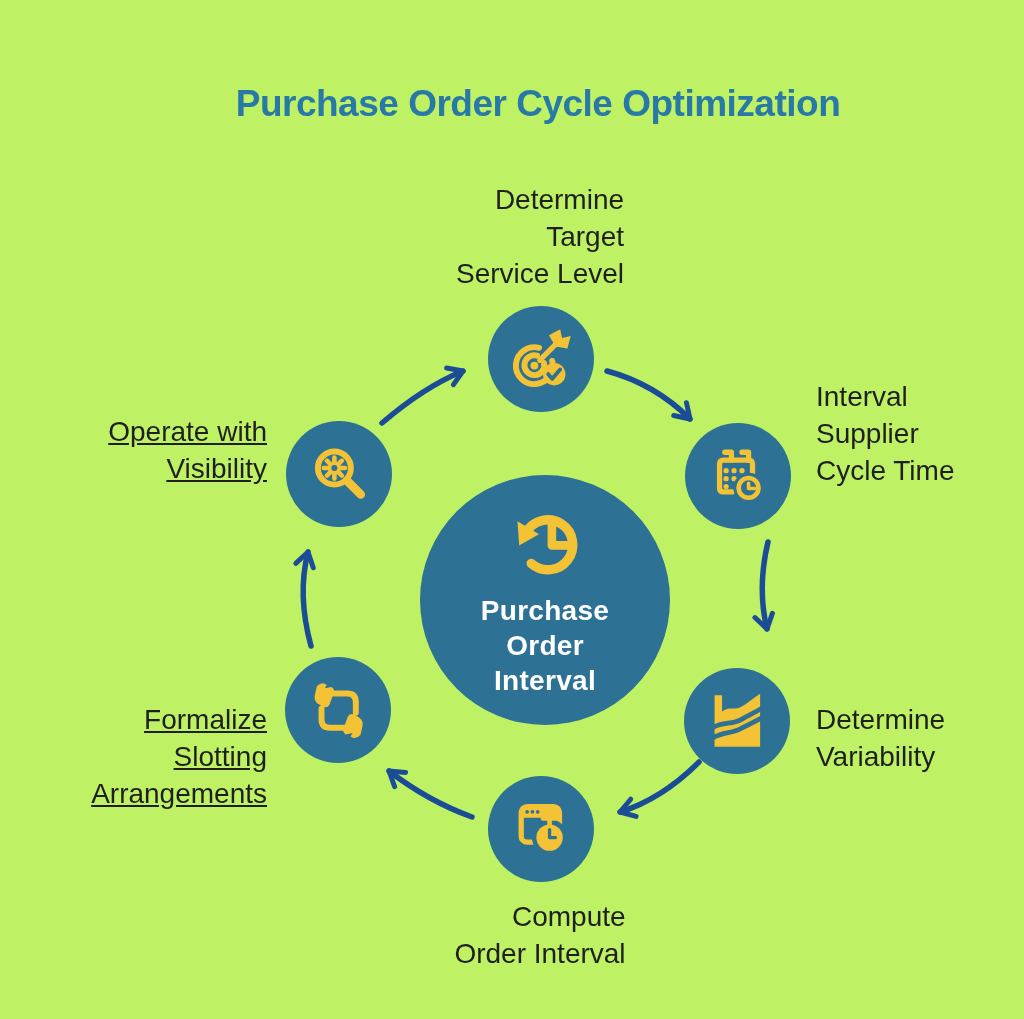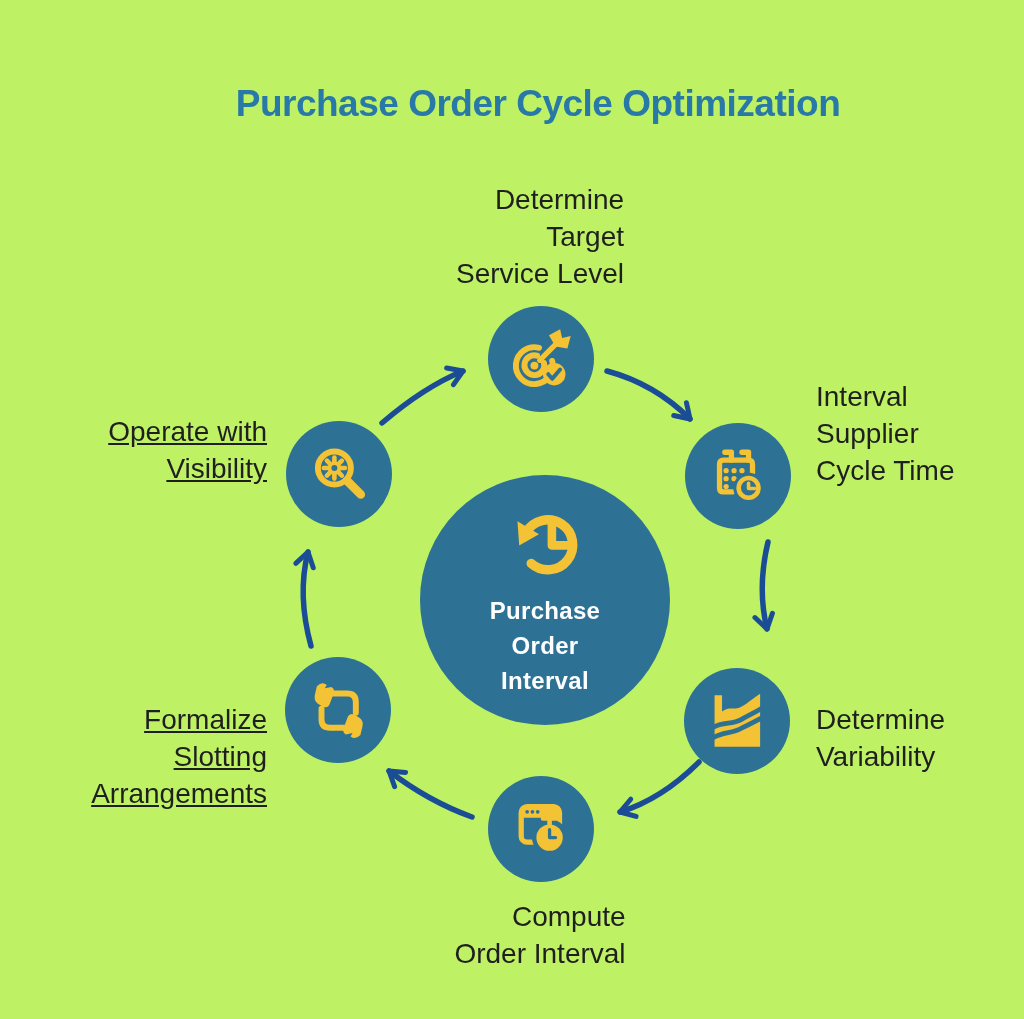--- a/index.html
+++ b/index.html
@@ -14,21 +14,21 @@
   }
   .arrow-layer{position:absolute;top:0;left:0;pointer-events:none;}
   .node-circle{
     position:absolute;width:106px;height:106px;border-radius:50%;background:var(--blue);
     display:flex;align-items:center;justify-content:center;
   }
   .hub{
     position:absolute;left:420px;top:475px;width:250px;height:250px;border-radius:50%;
     background:var(--blue);display:flex;flex-direction:column;align-items:center;padding-top:30px;box-sizing:border-box;
   }
-  .hub-text{margin-top:2px;text-align:center;color:#fff;font-weight:700;font-size:24px;line-height:35px;letter-spacing:0.3px;}
+  .hub-text{margin-top:2px;text-align:center;color:#fff;font-weight:700;font-size:28px;line-height:35px;letter-spacing:0.3px;}
   .label{position:absolute;font-size:28px;line-height:37px;color:var(--ink);}
   .label.center{text-align:right;transform:translateX(-50%);}
   .label.left{text-align:left;}
   .label.right{text-align:right;text-decoration:underline;}
   .pos-top{left:540px;top:181px;}
   .pos-righttop{left:816px;top:378px;}
   .pos-rightbottom{left:816px;top:701px;}
   .pos-bottom{left:540px;top:898px;}
   .pos-leftbottom{right:757px;top:701px;}
   .pos-lefttop{right:757px;top:413px;}

